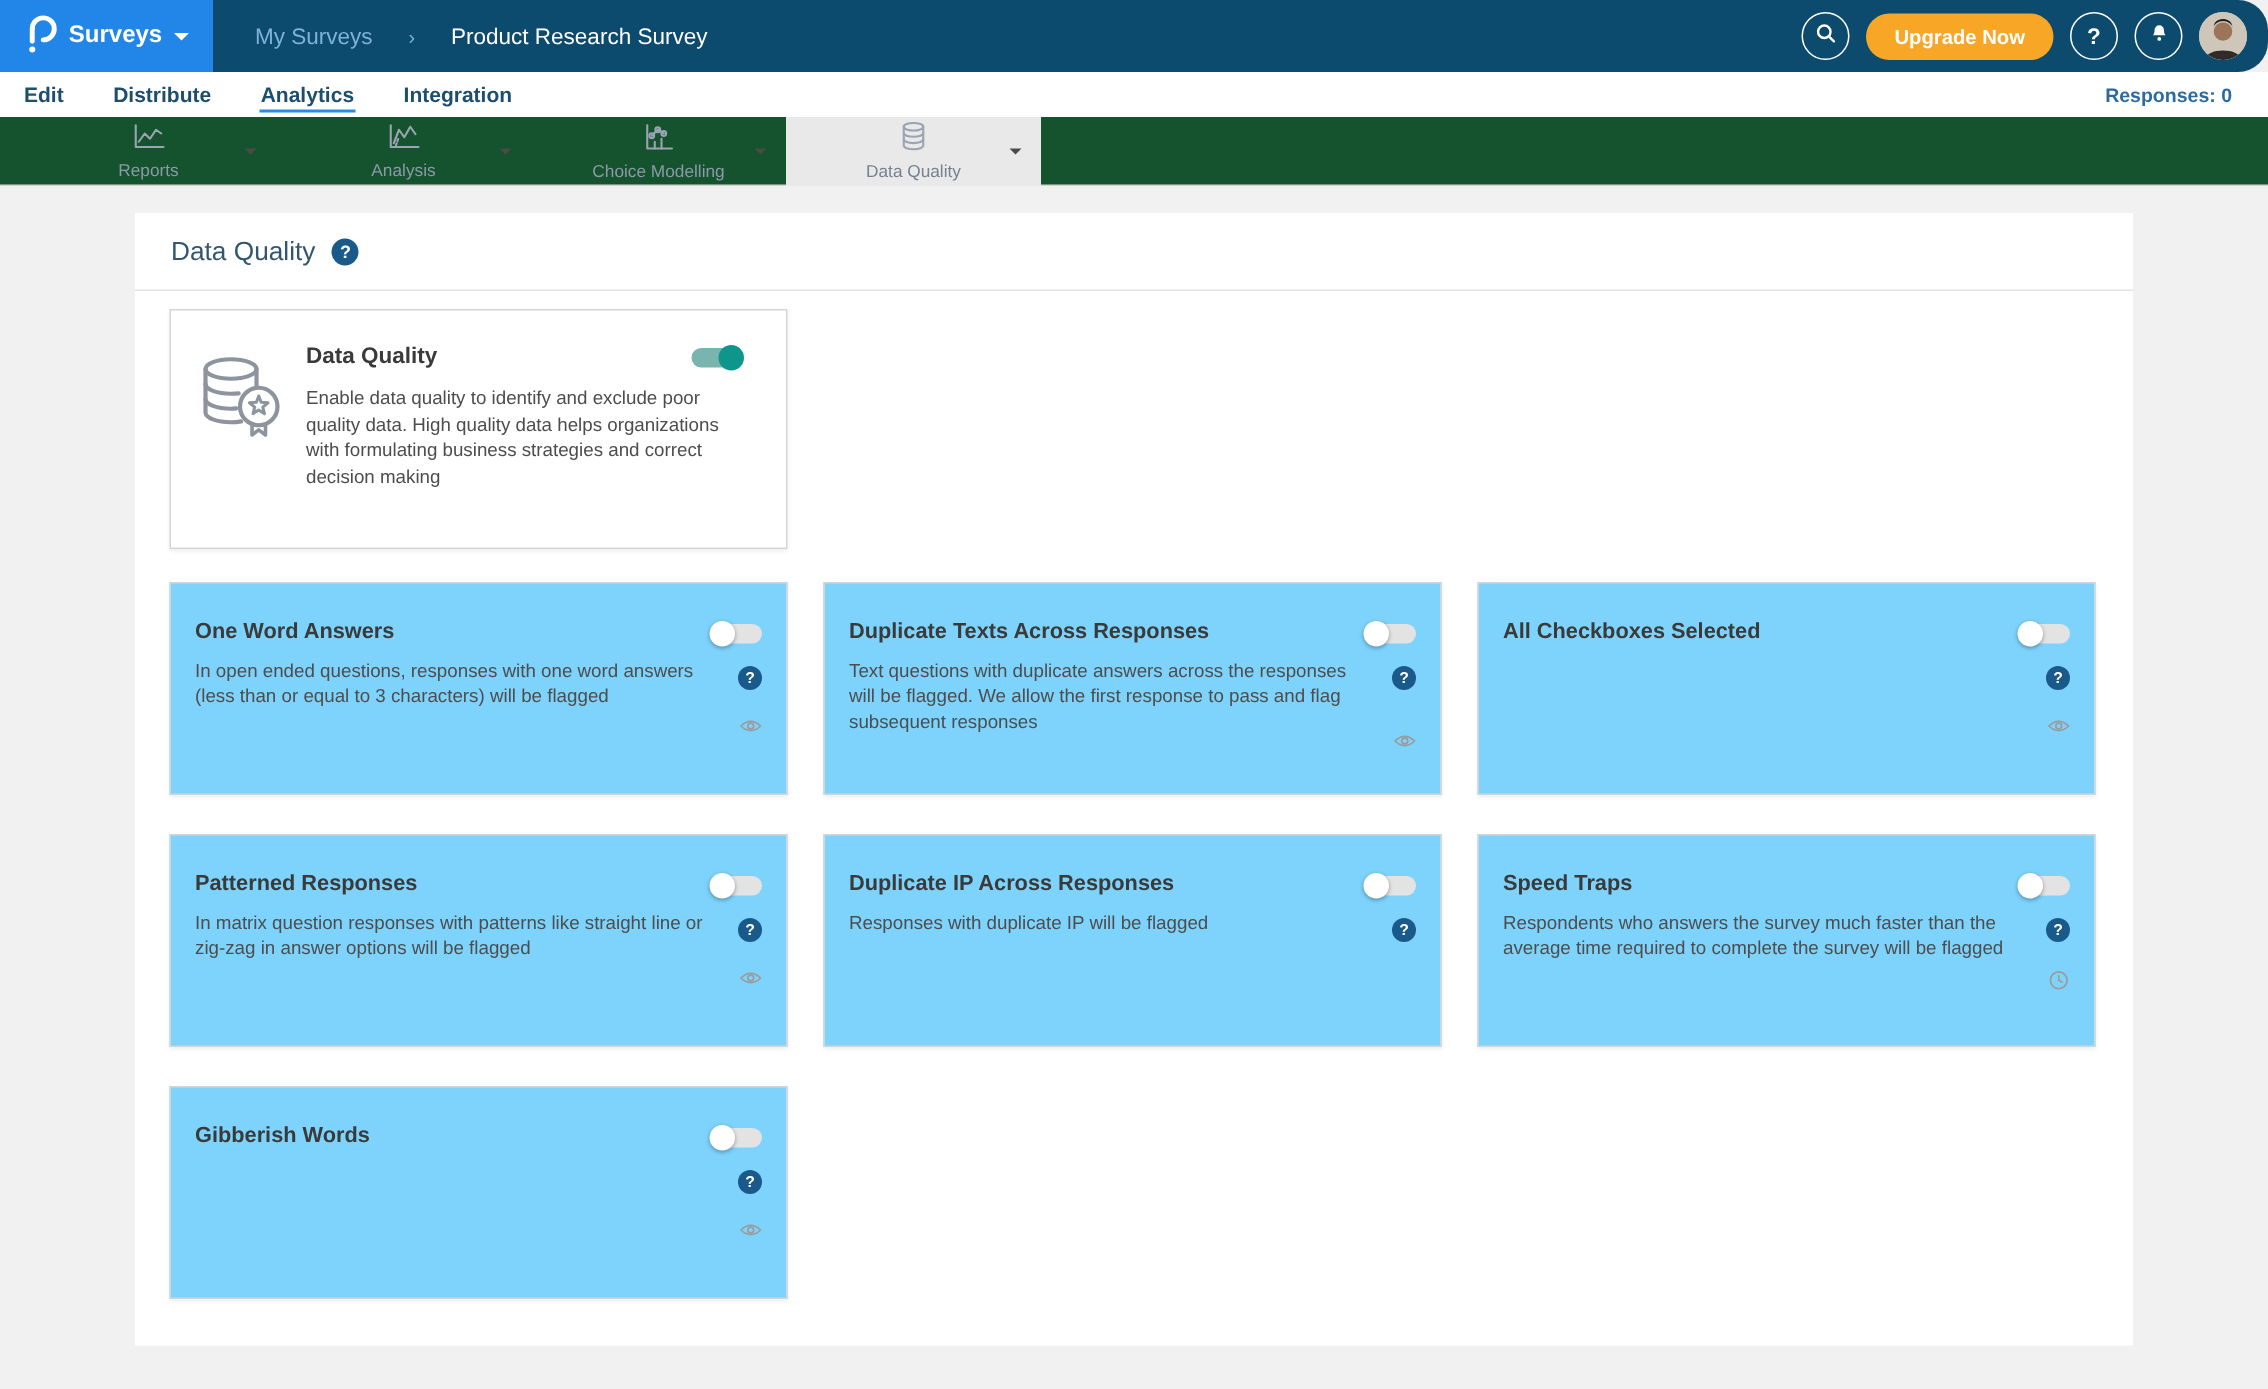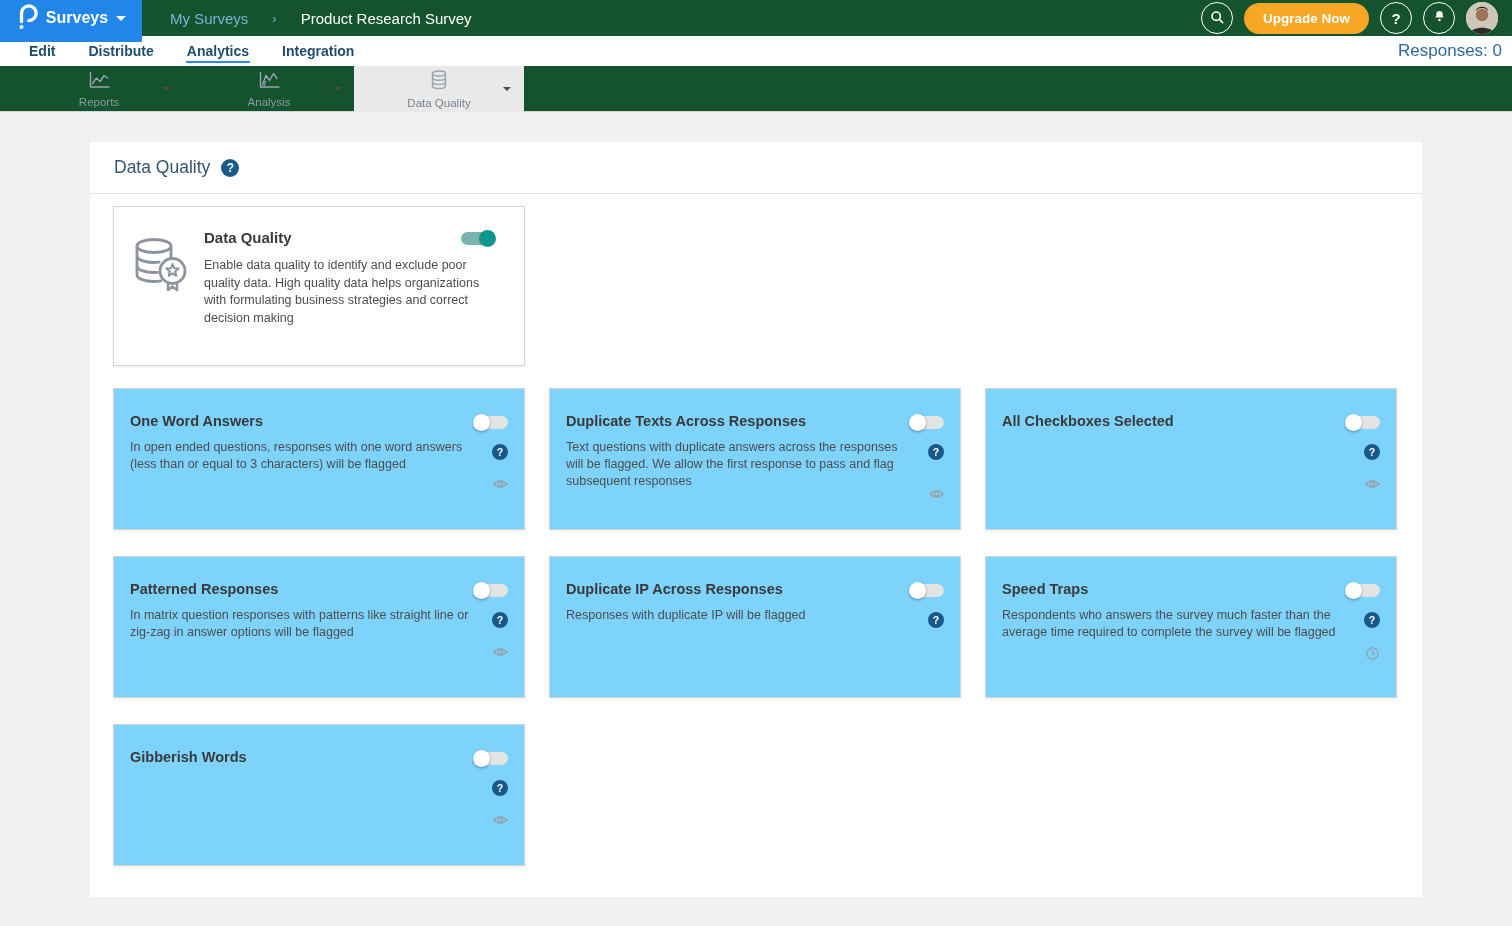--- a/index.html
+++ b/index.html
@@ -1,36 +1,36 @@
 <!DOCTYPE html>
 <html><head>
 <meta charset="utf-8">
 <style>
   * { margin:0; padding:0; box-sizing:border-box; }
   html,body { width:1512px; height:926px; background:#f1f1f1; font-family:"Liberation Sans", sans-serif; overflow:hidden; }
 
   
-  .topbar { height:36px; background:#14532d; display:flex; align-items:center; }
+  .topbar { height:48px; background:#0c4a6e; display:flex; align-items:center;border-radius:20px; }
   .logo-block { width:142px; height:48px; background:#2186e8; display:flex; align-items:center; justify-content:center; gap:8px; cursor:pointer; }
   .logo-block .product { color:#fff; font-size:16px; font-weight:bold; }
   .caret-white { width:0; height:0; border:5px solid transparent; border-top-color:#fff; margin-top:5px; }
   .breadcrumb { display:flex; align-items:center; gap:24px; margin-left:28px; font-size:15px; }
   .crumb-parent { color:#7fb2d9; cursor:pointer; }
   .crumb-sep { color:#7fb2d9; font-size:13px; }
   .crumb-current { color:#ffffff; }
   .topbar-right { margin-left:auto; display:flex; align-items:center; gap:11px; margin-right:14px; }
   .circle-btn { width:32px; height:32px; border:1.5px solid #fff; border-radius:50%; display:flex; align-items:center; justify-content:center; color:#fff; font-weight:bold; font-size:15px; cursor:pointer; background:transparent; }
   .upgrade-btn { background:#f7a626; color:#fff; font-weight:bold; font-size:13.5px; border:none; border-radius:16px; height:31px; padding:0 19px; cursor:pointer; }
   .avatar { width:32px; height:32px; border-radius:50%; overflow:hidden; cursor:pointer; background:#d8cfc4; }
 
   
-  .surveynav { height:30px; background:#fff; display:flex; align-items:center; padding-left:28px; gap:31px; }
+  .surveynav { height:30px; background:#fff; display:flex; align-items:center; padding-left:15px; gap:31px; }
   .surveynav .nav-item { font-size:14px; font-weight:bold; color:#1d4e6e; cursor:pointer; padding:4px 1px 2px; border-bottom:2px solid transparent; }
   .surveynav .nav-item.active { border-bottom-color:#2e8ae6; }
-  .responses { margin-left:auto; margin-right:10px; font-size:17px; font-weight:normal; color:#2d6a9f; }
+  .responses { margin-left:auto; margin-right:24px; font-size:13px; font-weight:bold; color:#2d6a9f; }
 
   
   .toolbar { height:46px; background:#14532d; display:flex; padding-left:14px; border-bottom:1px solid #d4d4d4; }
   .tool-tab { width:170px; height:46px; position:relative; display:flex; flex-direction:column; align-items:center; justify-content:center; gap:3px; cursor:pointer; }
   .tool-tab.active { background:#e9e9e9; }
   .tool-tab .tab-label { font-size:11.5px; color:#8d99a8; }
   .tool-tab.active .tab-label { color:#77828f; }
   .tab-caret { position:absolute; right:13px; top:21px; width:0; height:0; border:4px solid transparent; border-top-color:#4a4a4a; cursor:pointer; }
   .tool-icon { stroke:#9aa4b2; fill:none; stroke-width:1.4; stroke-linecap:round; stroke-linejoin:round; }
 
@@ -149,20 +149,34 @@
         <path d="M2.5 1.5 V16 H21"></path>
           <path d="M4.5 13.5 L8 4.5 L11.5 9.5 L15.5 2.5 L19 7.5"></path>
           <path d="M6 15 L7.5 10.5" stroke-dasharray="1.5 1.5"></path>
       </svg>
     </span>
     <span class="tab-label">Analysis</span>
     <span class="tab-caret"></span>
   </div>
 
 
+  <div class="tool-tab">
+    <span>
+      <svg class="tool-icon" width="22" height="19" viewBox="0 0 22 19">
+        <path d="M3.5 1.5 V17 H20"></path>
+        <path d="M6.5 8.5 L10.5 4.5 L14.5 7"></path>
+        <circle cx="6.5" cy="8.5" r="1.6"></circle>
+          <circle cx="10.5" cy="4.5" r="1.6"></circle>
+          <circle cx="14.5" cy="7" r="1.6"></circle>
+        <path d="M8.5 17 V12.5 M13 17 V10.5"></path>
+      </svg>
+    </span>
+    <span class="tab-label">Choice Modelling</span>
+    <span class="tab-caret"></span>
+  </div>
 
   <div class="tool-tab active">
     <span>
       <svg class="tool-icon" width="18" height="20" viewBox="0 0 18 20">
         <ellipse cx="9" cy="3.5" rx="6.5" ry="2.5"></ellipse>
         <path d="M2.5 3.5 V16 c0 1.4 2.9 2.5 6.5 2.5 s6.5 -1.1 6.5 -2.5 V3.5"></path>
         <path d="M2.5 7.7 c0 1.4 2.9 2.5 6.5 2.5 s6.5 -1.1 6.5 -2.5"></path>
         <path d="M2.5 11.9 c0 1.4 2.9 2.5 6.5 2.5 s6.5 -1.1 6.5 -2.5"></path>
       </svg>
     </span>

